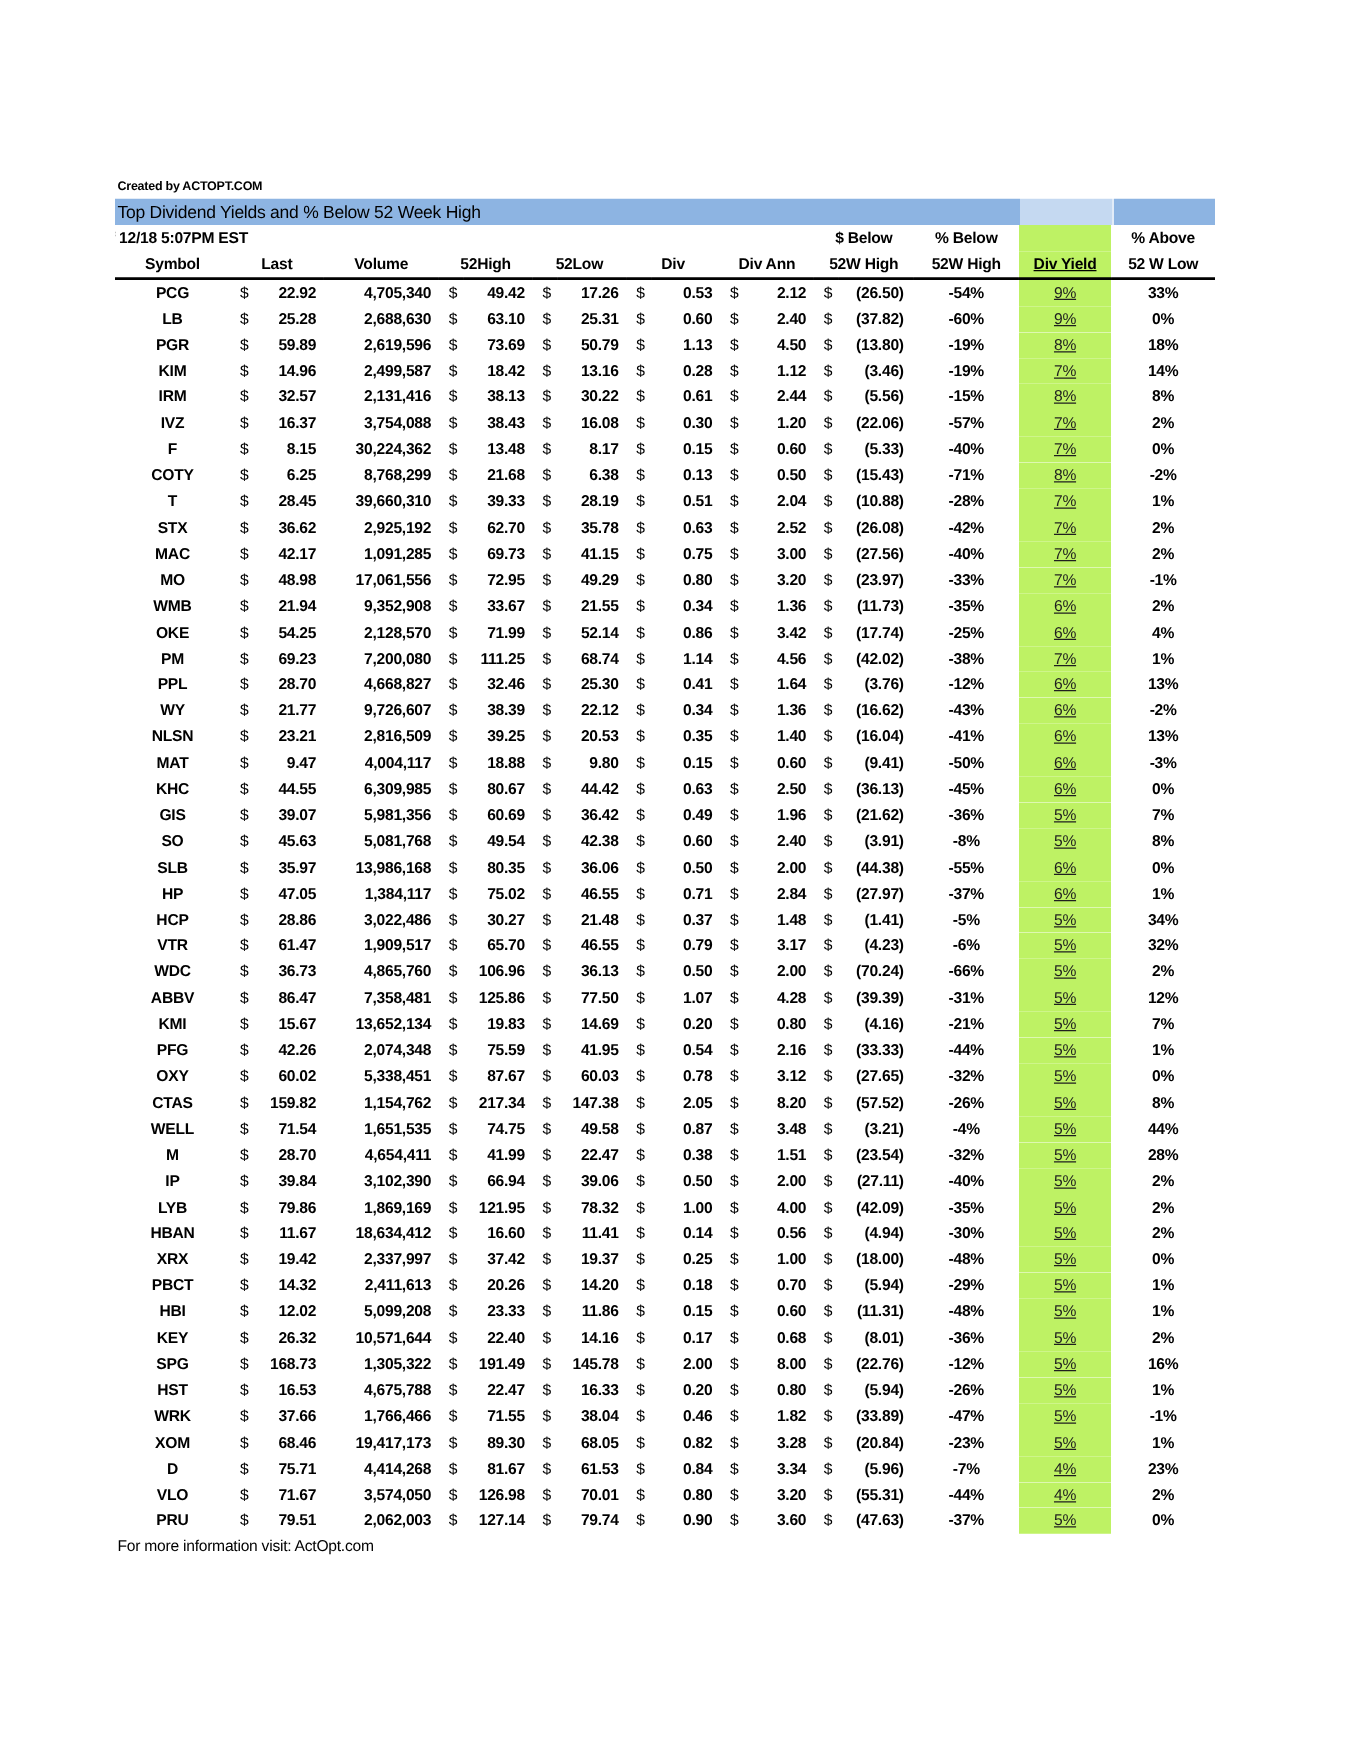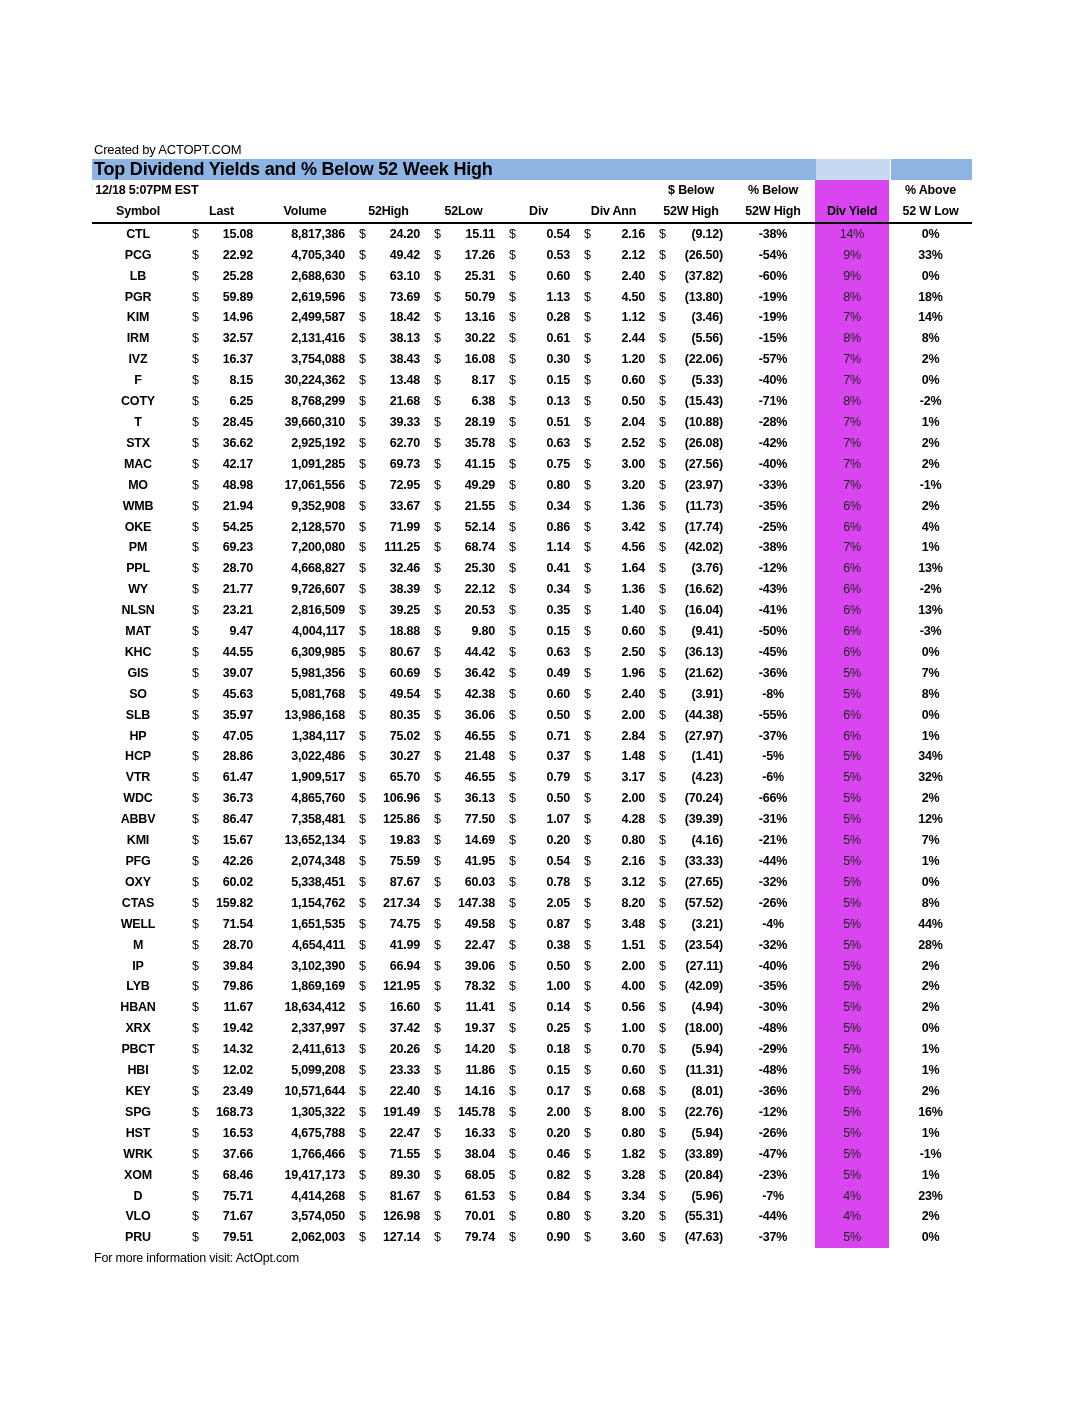--- a/index.html
+++ b/index.html
@@ -1,36 +1,36 @@
 <!DOCTYPE html>
 <html><head>
 <meta charset="utf-8">
 <style>
   html, body { margin:0; padding:0; background:#ffffff; }
   body { width:1088px; height:1408px; position:relative; overflow:hidden;
          font-family:"Liberation Sans", "DejaVu Sans", sans-serif; color:#000; }
   .sheet { position:absolute; left:92px; top:140px; width:880px; }
-  .created { height:19px; font-size:13px; font-weight:normal; line-height:19px; padding-left:2px; letter-spacing:-0.2px; }
+  .created { height:19px; font-size:10px; font-weight:bold; line-height:19px; padding-left:2px; letter-spacing:-0.2px; }
   .titlebar { position:relative; height:21px; }
   .titlebar .band1 { position:absolute; left:0; top:0; width:724px; height:21px; background:#8DB4E2; }
   .titlebar .band2 { position:absolute; left:724px; top:0; width:74px; height:21px; background:#C5D9F1; }
   .titlebar .band3 { position:absolute; left:799px; top:0; width:81px; height:21px; background:#8DB4E2; }
-  .titlebar .ttext { position:absolute; left:2px; top:0; line-height:21px; font-size:18px; font-weight:bold; letter-spacing:-0.2px; }
+  .titlebar .ttext { position:absolute; left:2px; top:0; line-height:21px; font-size:14px; font-weight:normal; letter-spacing:-0.2px; }
   table { border-collapse:collapse; table-layout:fixed; width:880px; }
   td, th { padding:0; height:20.9px; font-size:12.5px; line-height:20.9px; white-space:nowrap; overflow:hidden; letter-spacing:-0.2px; }
   th { font-weight:bold; text-align:center;margin-top:40px; }
   .hdr-row td { font-weight:bold; text-align:center; }
   .hdr-row2 th { border-bottom:2px solid #000; }
   .ts { text-align:left; font-weight:bold; margin-left:-4px; }
   .sym { text-align:center; font-weight:bold; }
   .dl { text-align:left; padding-left:8px; }
   .num { text-align:right; padding-right:6px; }
   .neg { text-align:right; padding-right:8px; }
   .pct { text-align:center; }
-  .yield { background:#d946ef; text-align:center; font-weight:normal; color:#1f1f1f; }
+  .yield { background:#bef264; text-align:center; font-weight:normal; color:#1f1f1f;text-decoration:underline; }
   .bold { font-weight:bold; }
   .footer { font-size:12.5px; font-weight:normal; height:20px; line-height:20px; padding-left:2px; letter-spacing:-0.2px; }
 </style>
 </head>
 <body>
 
 <div class="sheet">
   <div class="created">Created by ACTOPT.COM</div>
   <div class="titlebar">
     <div class="band1"></div>
@@ -76,39 +76,20 @@
         <th colspan="2">Div</th>
         <th colspan="2">Div Ann</th>
         <th colspan="2">52W High</th>
         <th>52W High</th>
         <th class="yield" style="font-weight:bold;color:#000">Div Yield</th>
         <th>52 W Low</th>
       </tr>
     </thead>
     <tbody id="tbody">
         <tr>
-          <td class="sym">CTL</td>
-          <td class="dl">$</td>
-          <td class="num bold">15.08</td>
-          <td class="num bold">8,817,386</td>
-          <td class="dl">$</td>
-          <td class="num bold">24.20</td>
-          <td class="dl">$</td>
-          <td class="num bold">15.11</td>
-          <td class="dl">$</td>
-          <td class="num bold">0.54</td>
-          <td class="dl">$</td>
-          <td class="num bold">2.16</td>
-          <td class="dl">$</td>
-          <td class="neg bold">(9.12)</td>
-          <td class="pct bold">-38%</td>
-          <td class="yield">14%</td>
-          <td class="pct bold">0%</td>
-        </tr>
-        <tr>
           <td class="sym">PCG</td>
           <td class="dl">$</td>
           <td class="num bold">22.92</td>
           <td class="num bold">4,705,340</td>
           <td class="dl">$</td>
           <td class="num bold">49.42</td>
           <td class="dl">$</td>
           <td class="num bold">17.26</td>
           <td class="dl">$</td>
           <td class="num bold">0.53</td>
@@ -857,21 +838,21 @@
           <td class="num bold">0.60</td>
           <td class="dl">$</td>
           <td class="neg bold">(11.31)</td>
           <td class="pct bold">-48%</td>
           <td class="yield">5%</td>
           <td class="pct bold">1%</td>
         </tr>
         <tr>
           <td class="sym">KEY</td>
           <td class="dl">$</td>
-          <td class="num bold">23.49</td>
+          <td class="num bold">26.32</td>
           <td class="num bold">10,571,644</td>
           <td class="dl">$</td>
           <td class="num bold">22.40</td>
           <td class="dl">$</td>
           <td class="num bold">14.16</td>
           <td class="dl">$</td>
           <td class="num bold">0.17</td>
           <td class="dl">$</td>
           <td class="num bold">0.68</td>
           <td class="dl">$</td>

